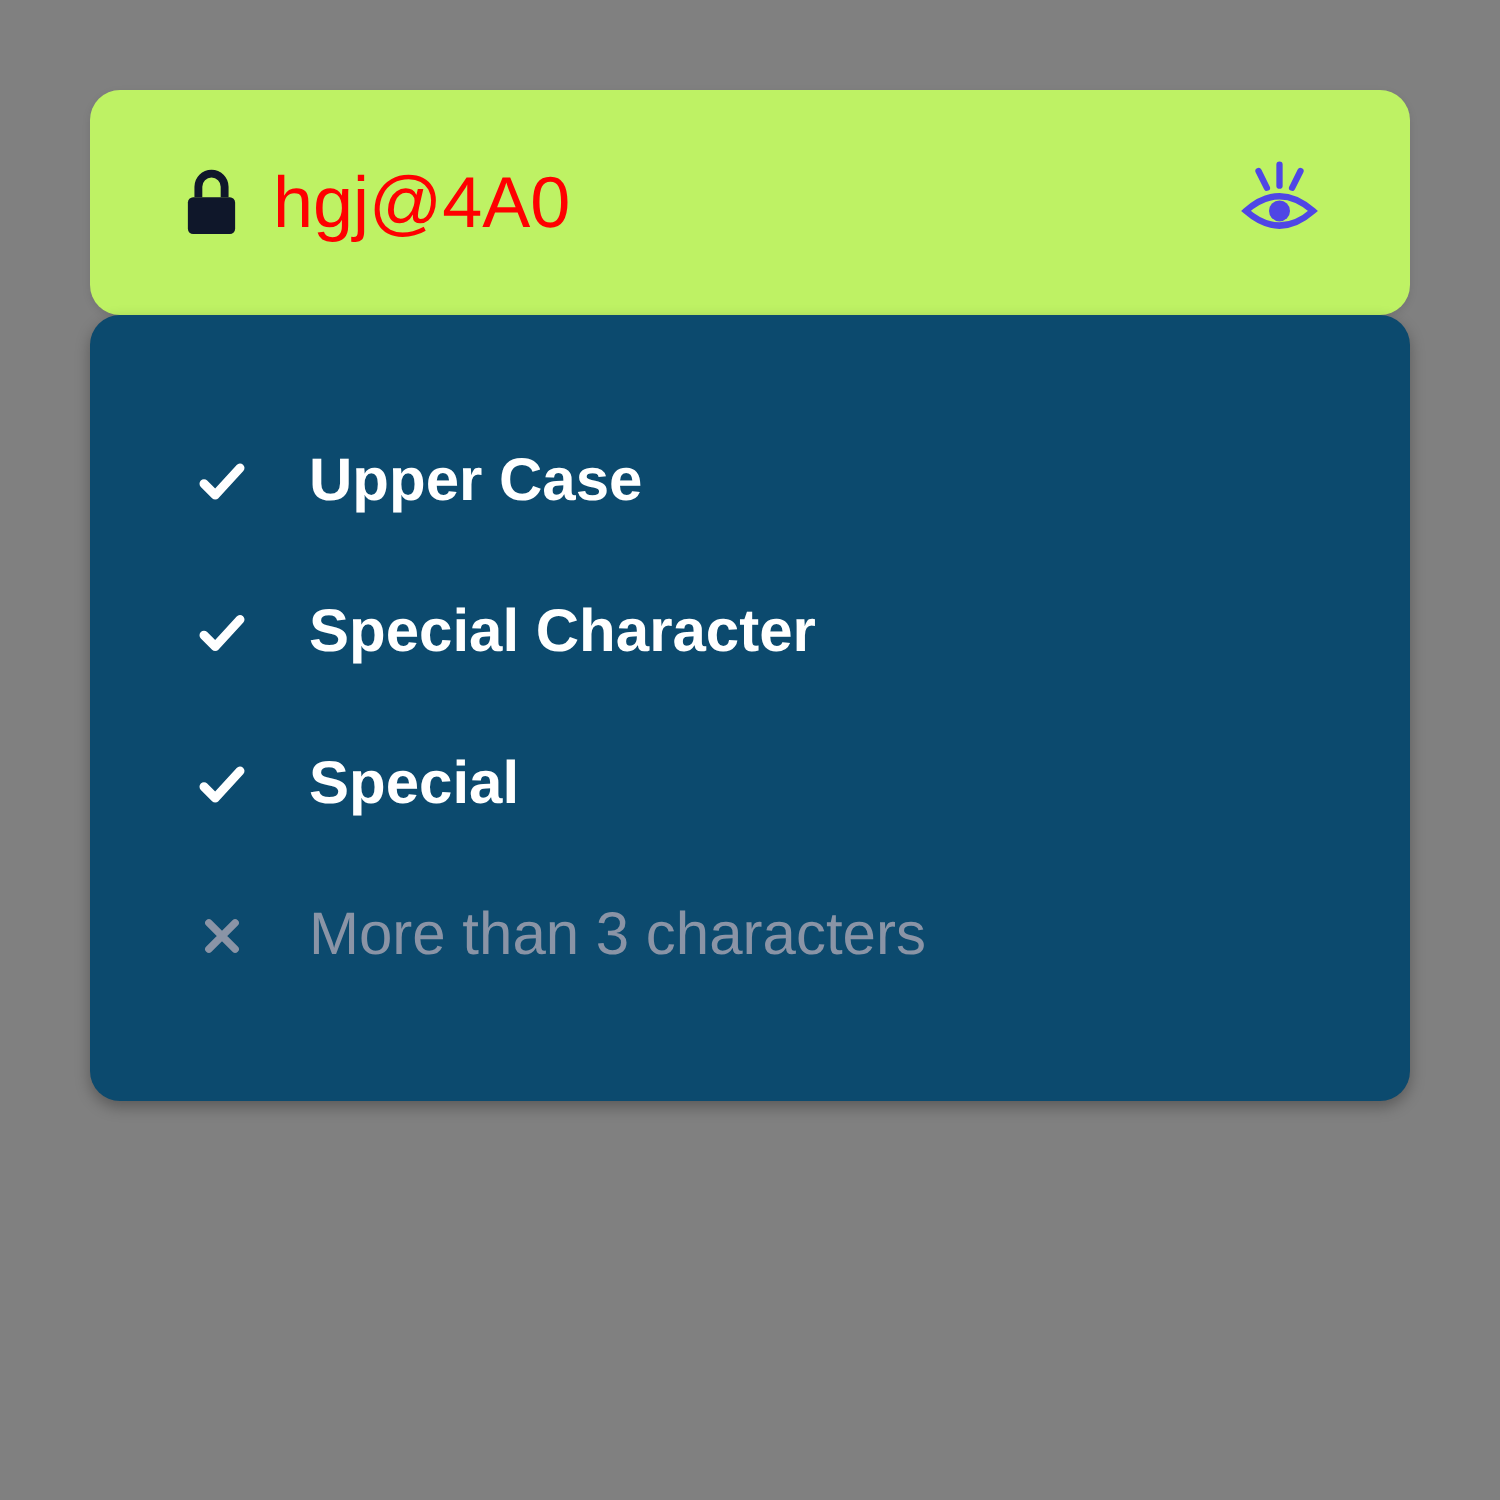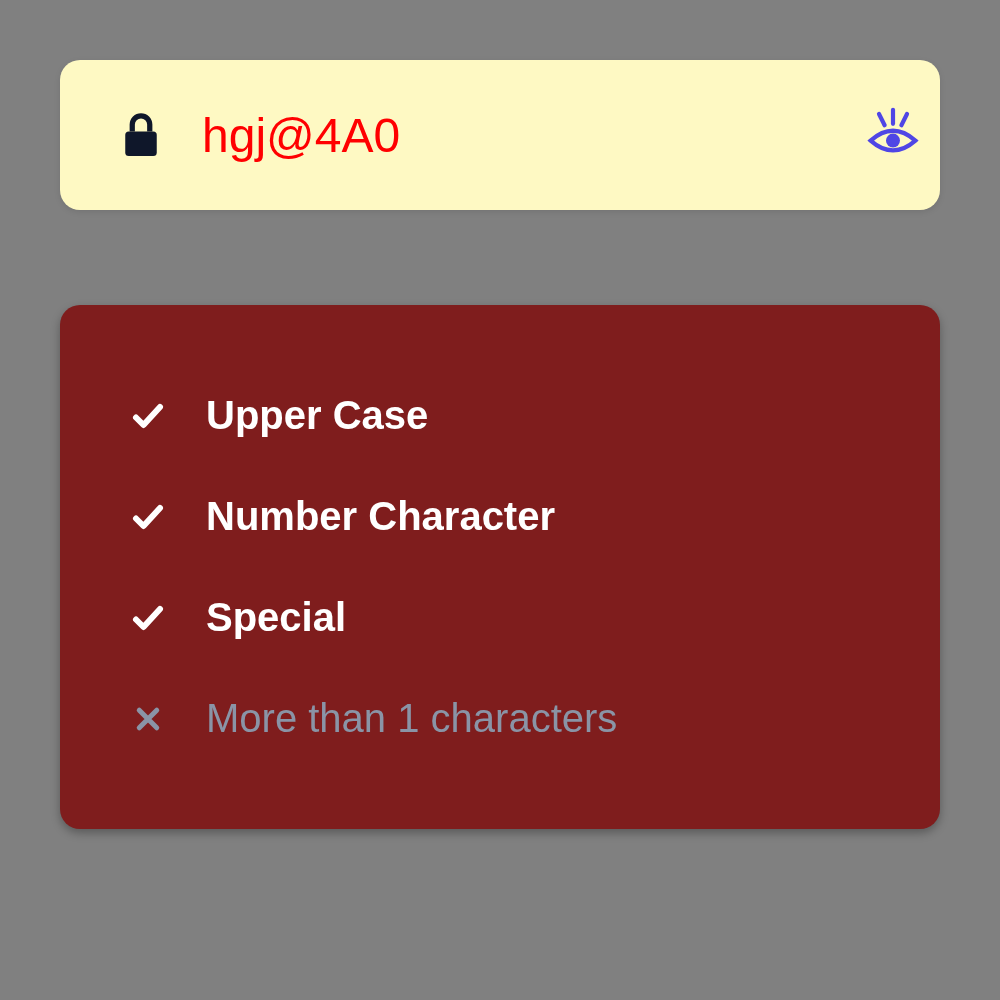--- a/index.html
+++ b/index.html
@@ -4,26 +4,26 @@
 <style>
   * { box-sizing: border-box; margin: 0; padding: 0; }
   body {
     width: 1000px;
     height: 1000px;
     background: #808080;
     font-family: 'Segoe UI', Arial, sans-serif;
     padding: 60px;
   }
   .input-container {
-    background: #fef9c3;
+    background: #bef264;
     border-radius: 20px;
     padding: 45px 60px;
     display: flex;
     align-items: center;
-    gap: 40px;
+    gap: 20px;
     box-shadow: 0 2px 6px rgba(0,0,0,0.1);
   }
   .lock-icon {
     width: 42px;
     height: 50px;
     flex-shrink: 0;
   }
   .password-input {
     flex: 1;
     border: none;
@@ -37,23 +37,22 @@
   .eye-toggle {
     width: 60px;
     height: 60px;
     flex-shrink: 0;
     cursor: pointer;
     display: flex;
     align-items: center;
     justify-content: center;
   }
   .rules-box {
-    background: #7f1d1d;
+    background: #0c4a6e;
     border-radius: 20px;
-    margin-top: 95px;
     padding: 60px 70px;
     box-shadow: 0 4px 10px rgba(0,0,0,0.3);
     text-align: right;
   }
   .rule {
     display: flex;
     align-items: center;
     gap: 40px;
     padding: 28px 0;
   }
@@ -102,31 +101,31 @@
       </svg>
     </span>
     <span class="rule-label">Upper Case</span>
   </div>
   <div class="rule met">
     <span class="rule-icon">
       <svg viewBox="0 0 24 24" width="36" height="36">
         <path d="M4 13 L9 18 L20 6" fill="none" stroke="#ffffff" stroke-width="4" stroke-linecap="round" stroke-linejoin="round"></path>
       </svg>
     </span>
-    <span class="rule-label">Number Character</span>
+    <span class="rule-label">Special Character</span>
   </div>
   <div class="rule met">
     <span class="rule-icon">
       <svg viewBox="0 0 24 24" width="36" height="36">
         <path d="M4 13 L9 18 L20 6" fill="none" stroke="#ffffff" stroke-width="4" stroke-linecap="round" stroke-linejoin="round"></path>
       </svg>
     </span>
     <span class="rule-label">Special</span>
   </div>
   <div class="rule unmet">
     <span class="rule-icon">
       <svg viewBox="0 0 24 24" width="30" height="30">
         <path d="M5 5 L19 19 M19 5 L5 19" fill="none" stroke="#8a94a6" stroke-width="4" stroke-linecap="round"></path>
       </svg>
     </span>
-    <span class="rule-label">More than 1 characters</span>
+    <span class="rule-label">More than 3 characters</span>
   </div>
 </div>
 
 </body></html>

